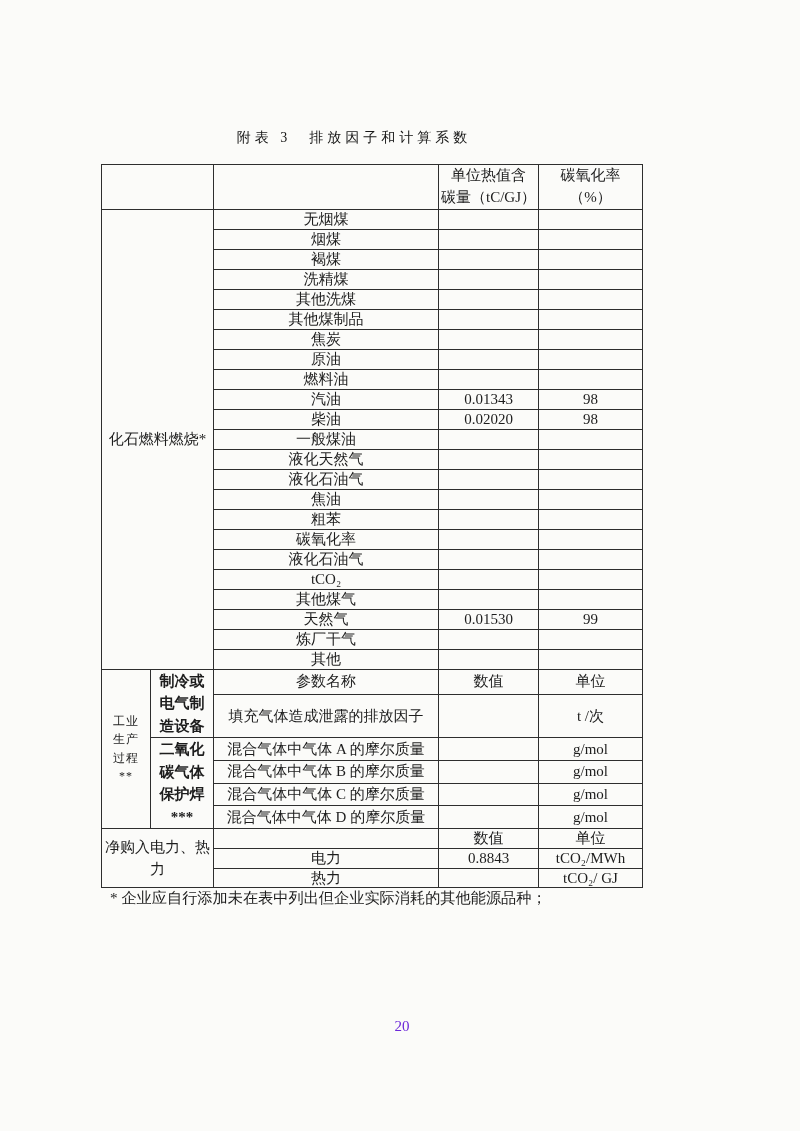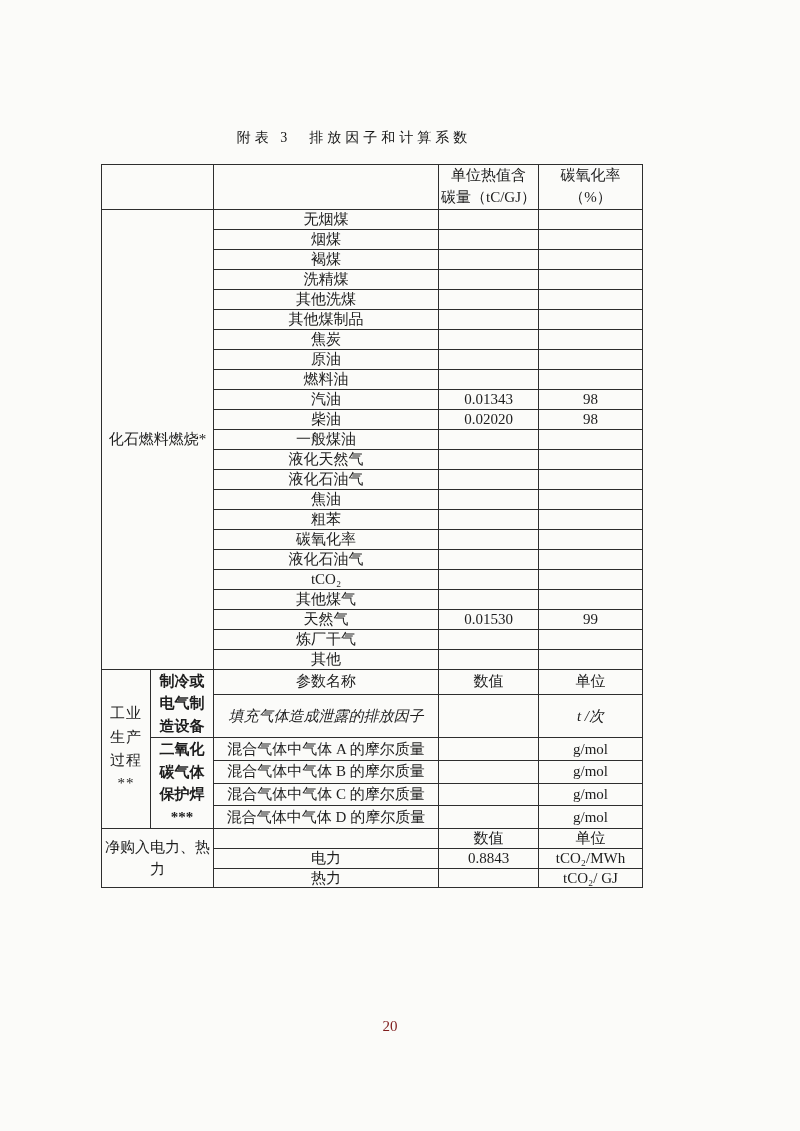--- a/index.html
+++ b/index.html
@@ -25,39 +25,39 @@
     text-align:center;vertical-align:middle;
     font-size:15px;line-height:1.25;
     padding:0 1px;
     color:#1d1d1d;
   }
   td.hdr{font-size:14.5px;white-space:nowrap;}
   td.hdr span{display:block;line-height:1.45;}
   tr.r-head td{height:43px;}
   tr.r-fuel td{height:19px;}
   tr.r-param td{height:20px;}
-  tr.r-fill td{height:34px;font-style:italic;}
+  tr.r-fill td{height:34px;}
   tr.r-gas td{height:19px;}
   tr.r-net td{height:18px;}
   td.fossil-label{font-size:14px;white-space:nowrap;letter-spacing:0;margin-top:48px;}
-  td.vlabel span{display:block;line-height:1.55;letter-spacing:1px;font-size:15px;}
+  td.vlabel span{display:block;line-height:1.55;letter-spacing:1px;font-size:12px;}
   td.sublabel{font-size:14.5px;}
   td.sublabel span{display:block;line-height:1.5;font-weight:bold;}
   td.netlabel{font-size:14.5px;}
   td.netlabel span{display:block;line-height:1.5;white-space:nowrap;}
   td.name-cell{white-space:nowrap;}
   .footnotes{
     position:absolute;left:110px;top:886px;width:592px;
     font-size:15.2px;line-height:1.55;color:#1d1d1d;
     text-align:justify;
   }
   .footnotes p{margin:0;}
   .page-number{
-    position:absolute;top:1018px;left:0;width:780px;
-    text-align:center;font-size:15px;color:#7f1d1d;
+    position:absolute;top:1018px;left:12px;width:780px;
+    text-align:center;font-size:15px;color:#6d28d9;
   }
 </style>
 </head>
 <body>
 
 <div class="page-title">附表 3　排放因子和计算系数</div>
 
 <table class="main">
   <colgroup>
     <col style="width:49px">
@@ -262,15 +262,16 @@
   </tr>
   <tr class="r-net">
     <td class="name-cell">热力</td>
     <td></td>
     <td>tCO₂/ GJ</td>
   </tr>
 </tbody>
   </table>
 
 <div class="footnotes">
+  <p>* 企业应自行添加未在表中列出但企业实际消耗的其他能源品种；</p>
 </div>
 
 <div class="page-number">20</div>
 
 </body></html>

